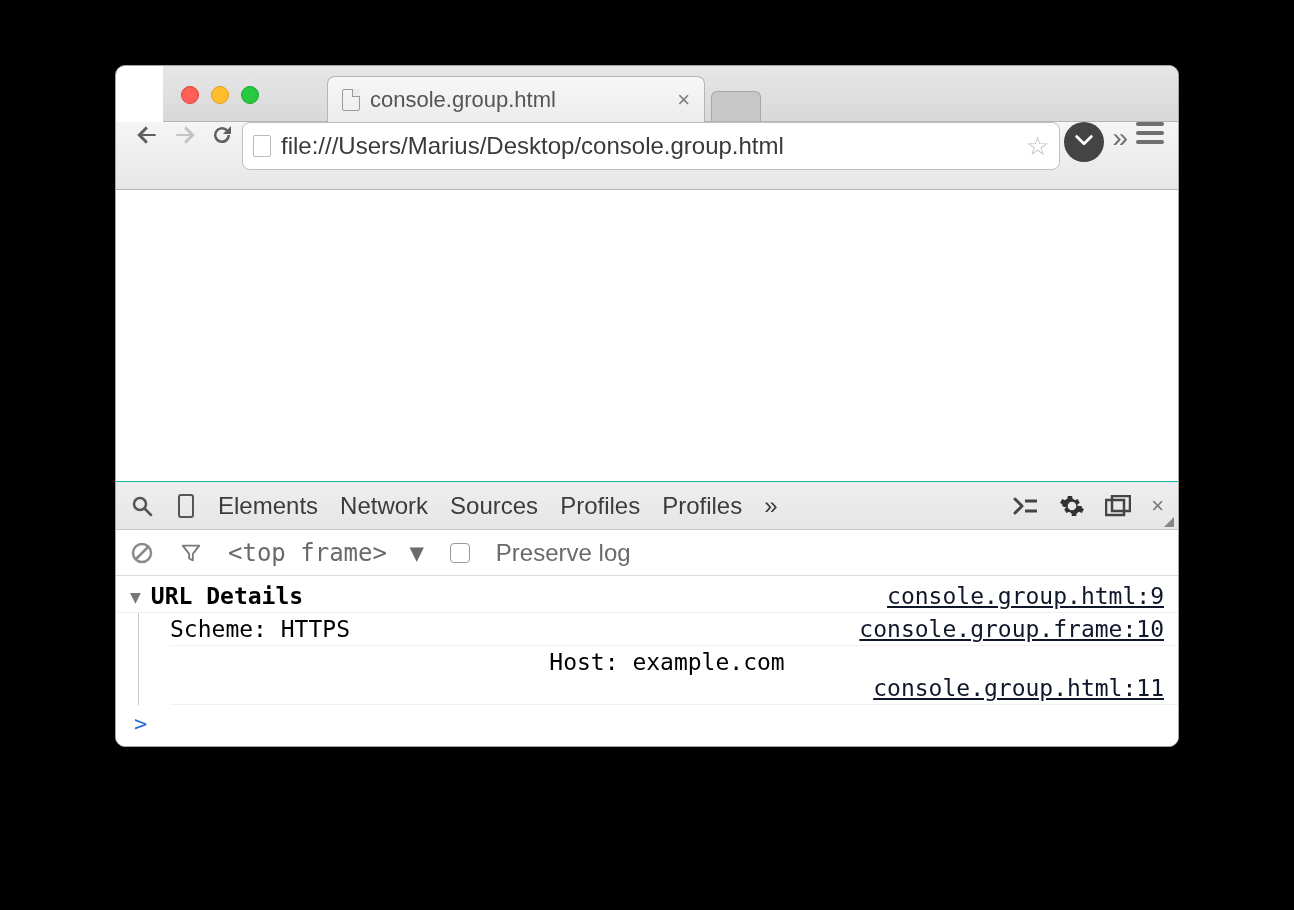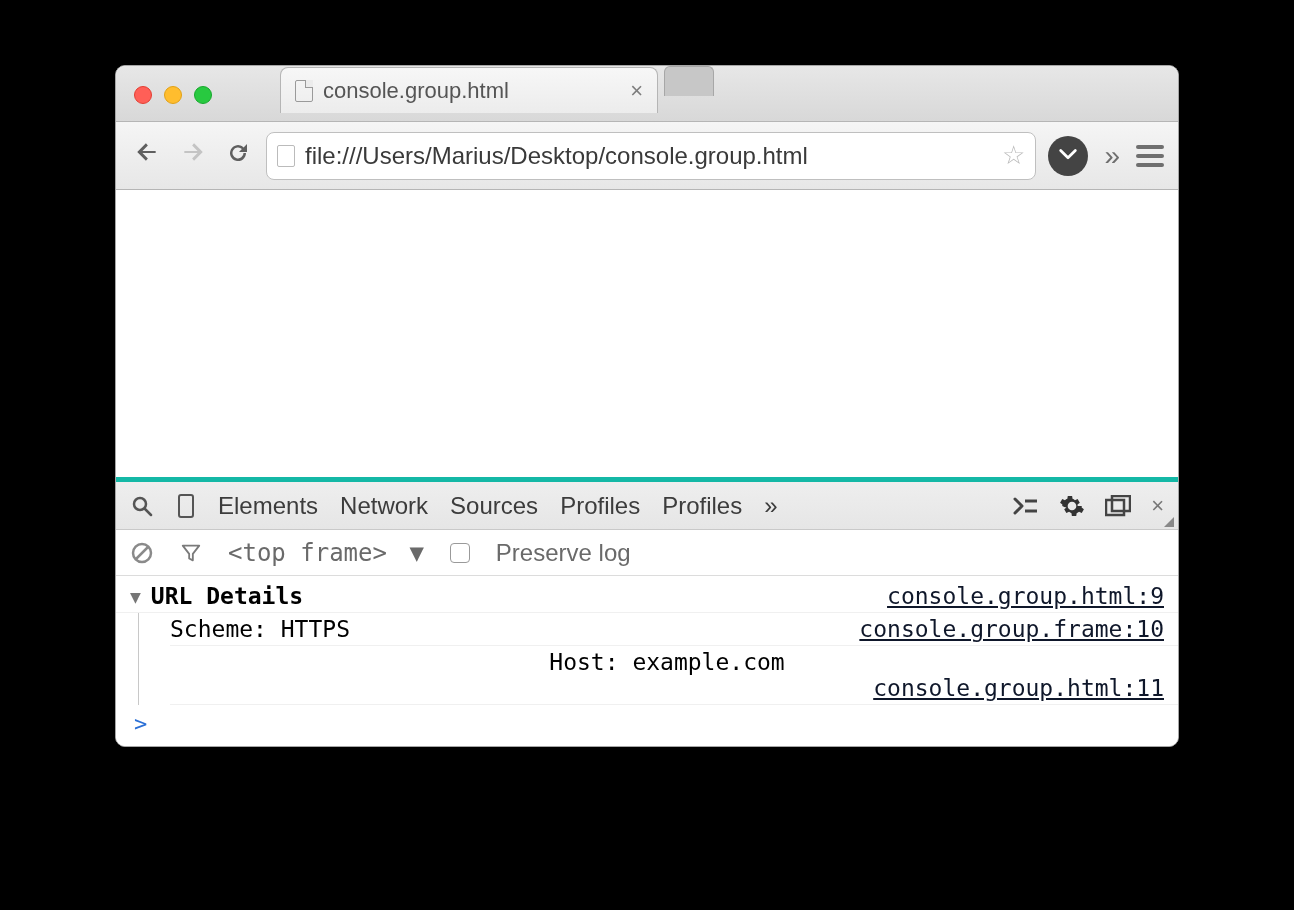--- a/index.html
+++ b/index.html
@@ -19,23 +19,24 @@
     box-shadow: 0 25px 60px rgba(0,0,0,.6);
     overflow: hidden;
     border: 1px solid #a6a6a6;
     display: flex; flex-direction: column;
   }
   
   .tabstrip {
     height: 56px;
     background: linear-gradient(#e7e7e7,#d8d8d8);
     border-bottom: 1px solid #b5b5b5;
-    display: flex; 
+    display: flex; align-items: flex-end;
     padding-left: 14px;
     position: relative;
+    margin-left: 47px;
   }
   .traffic { display:flex; gap:12px; position:absolute; left:18px; top:20px;}
   .tl { width:18px;height:18px;border-radius:50%; }
   .tl.red{background:#ff5f57;border:1px solid #e33e32;}
   .tl.yel{background:#ffbd2e;border:1px solid #e1a116;}
   .tl.grn{background:#28c940;border:1px solid #17a82d;}
   .tab {
     margin-left: 150px;
     height: 46px;
     display:flex;align-items:center;
@@ -61,23 +62,23 @@
     margin-left:6px;
     border:1px solid #a7a7a7;
     border-bottom:none;
     position:relative; bottom:0px;
   }
   
   .toolbar {
     height: 68px;
     background: linear-gradient(#f5f5f5,#e7e7e7);
     border-bottom:1px solid #b5b5b5;
-    display:flex;align-items:center;
+    display:flex;
     padding:0 14px;
-    gap:12px;
+    gap:4px;
   }
   .navbtn{font-size:28px;color:#6f6f6f;cursor:pointer;padding:0 4px;}
   .navbtn.dis{color:#bcbcbc;}
   .addr{
     flex:1;
     height:48px;
     background:#fff;
     border:1px solid #bfbfbf;
     border-radius:8px;
     display:flex;align-items:center;
@@ -90,21 +91,21 @@
   .pocket{
     width:40px;height:40px;border-radius:50%;
     background:#444;display:flex;align-items:center;justify-content:center;
     color:#fff;font-size:22px;
   }
   .menu-ico{width:28px;height:22px;display:flex;flex-direction:column;justify-content:space-between;}
   .menu-ico span{display:block;height:4px;background:#6f6f6f;border-radius:2px;}
   
   .content{flex:1;background:#fff;}
   
-  .dt{border-top:5px solid #14b8a6;background:#fff;}
+  .dt{border-top:1px solid #14b8a6;background:#fff;}
   .dt-tabs{
     height:48px;background:linear-gradient(#eeeeee,#e6e6e6);
     display:flex;align-items:center;gap:22px;
     padding:0 14px;font-size:24px;color:#3c3c3c;border-bottom:1px solid #c9c9c9;
     position:relative;
   }
   .dt-tabs .right{margin-left:auto;display:flex;align-items:center;gap:20px;color:#555;}
   .dt-sub{
     height:46px;border-bottom:1px solid #dcdcdc;
     display:flex;align-items:center;gap:26px;padding:0 14px;

